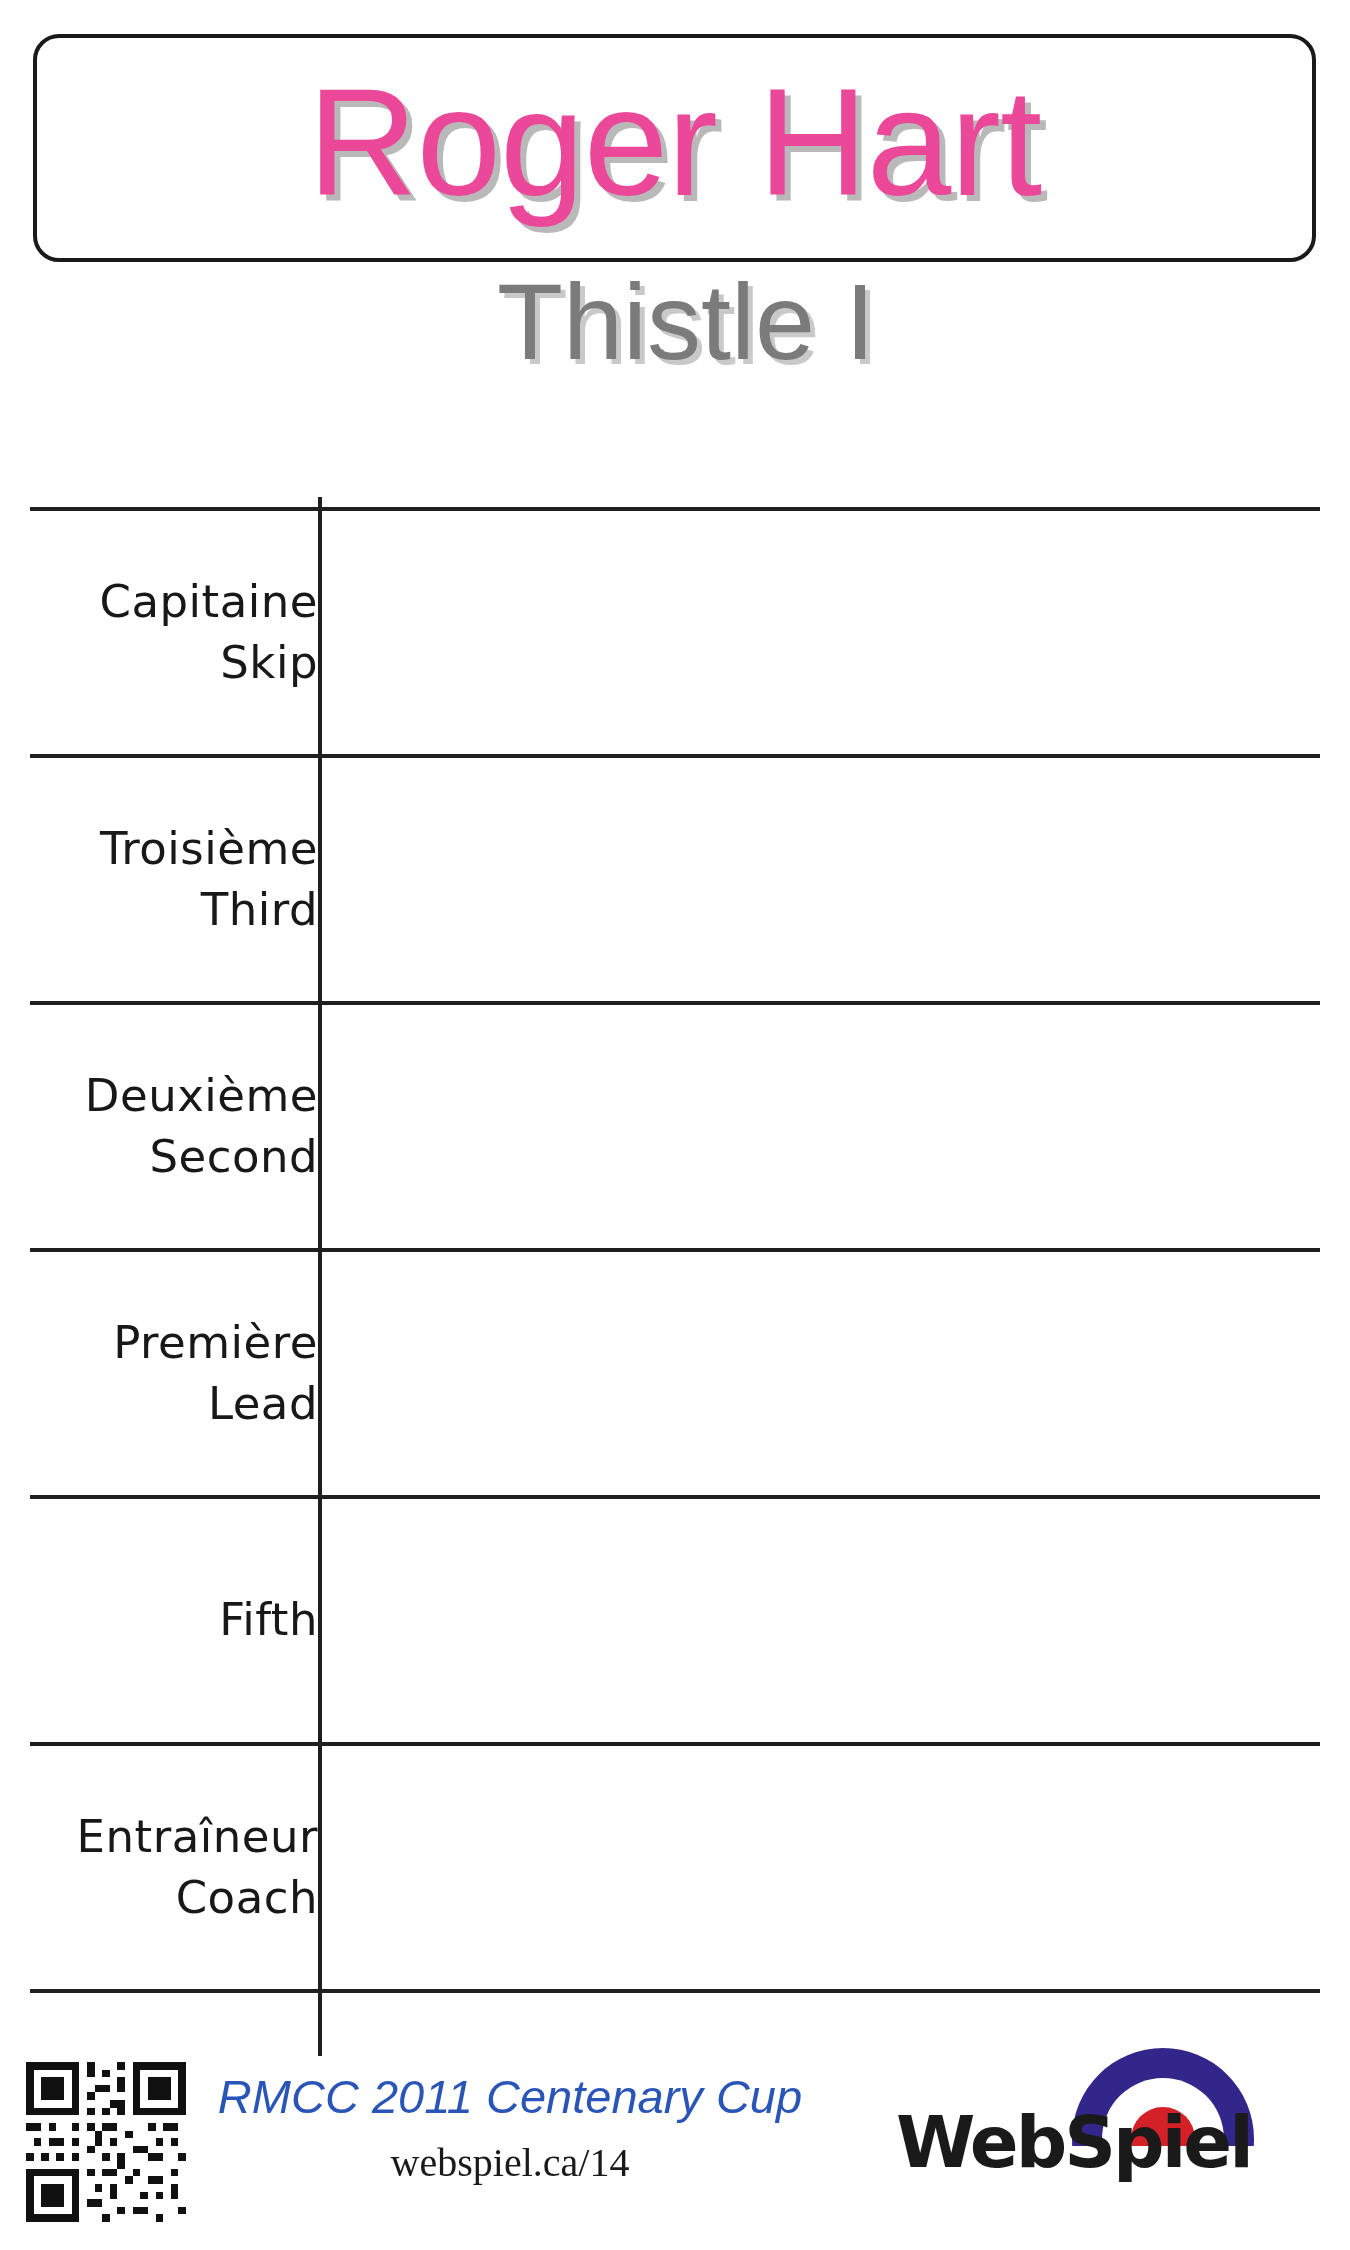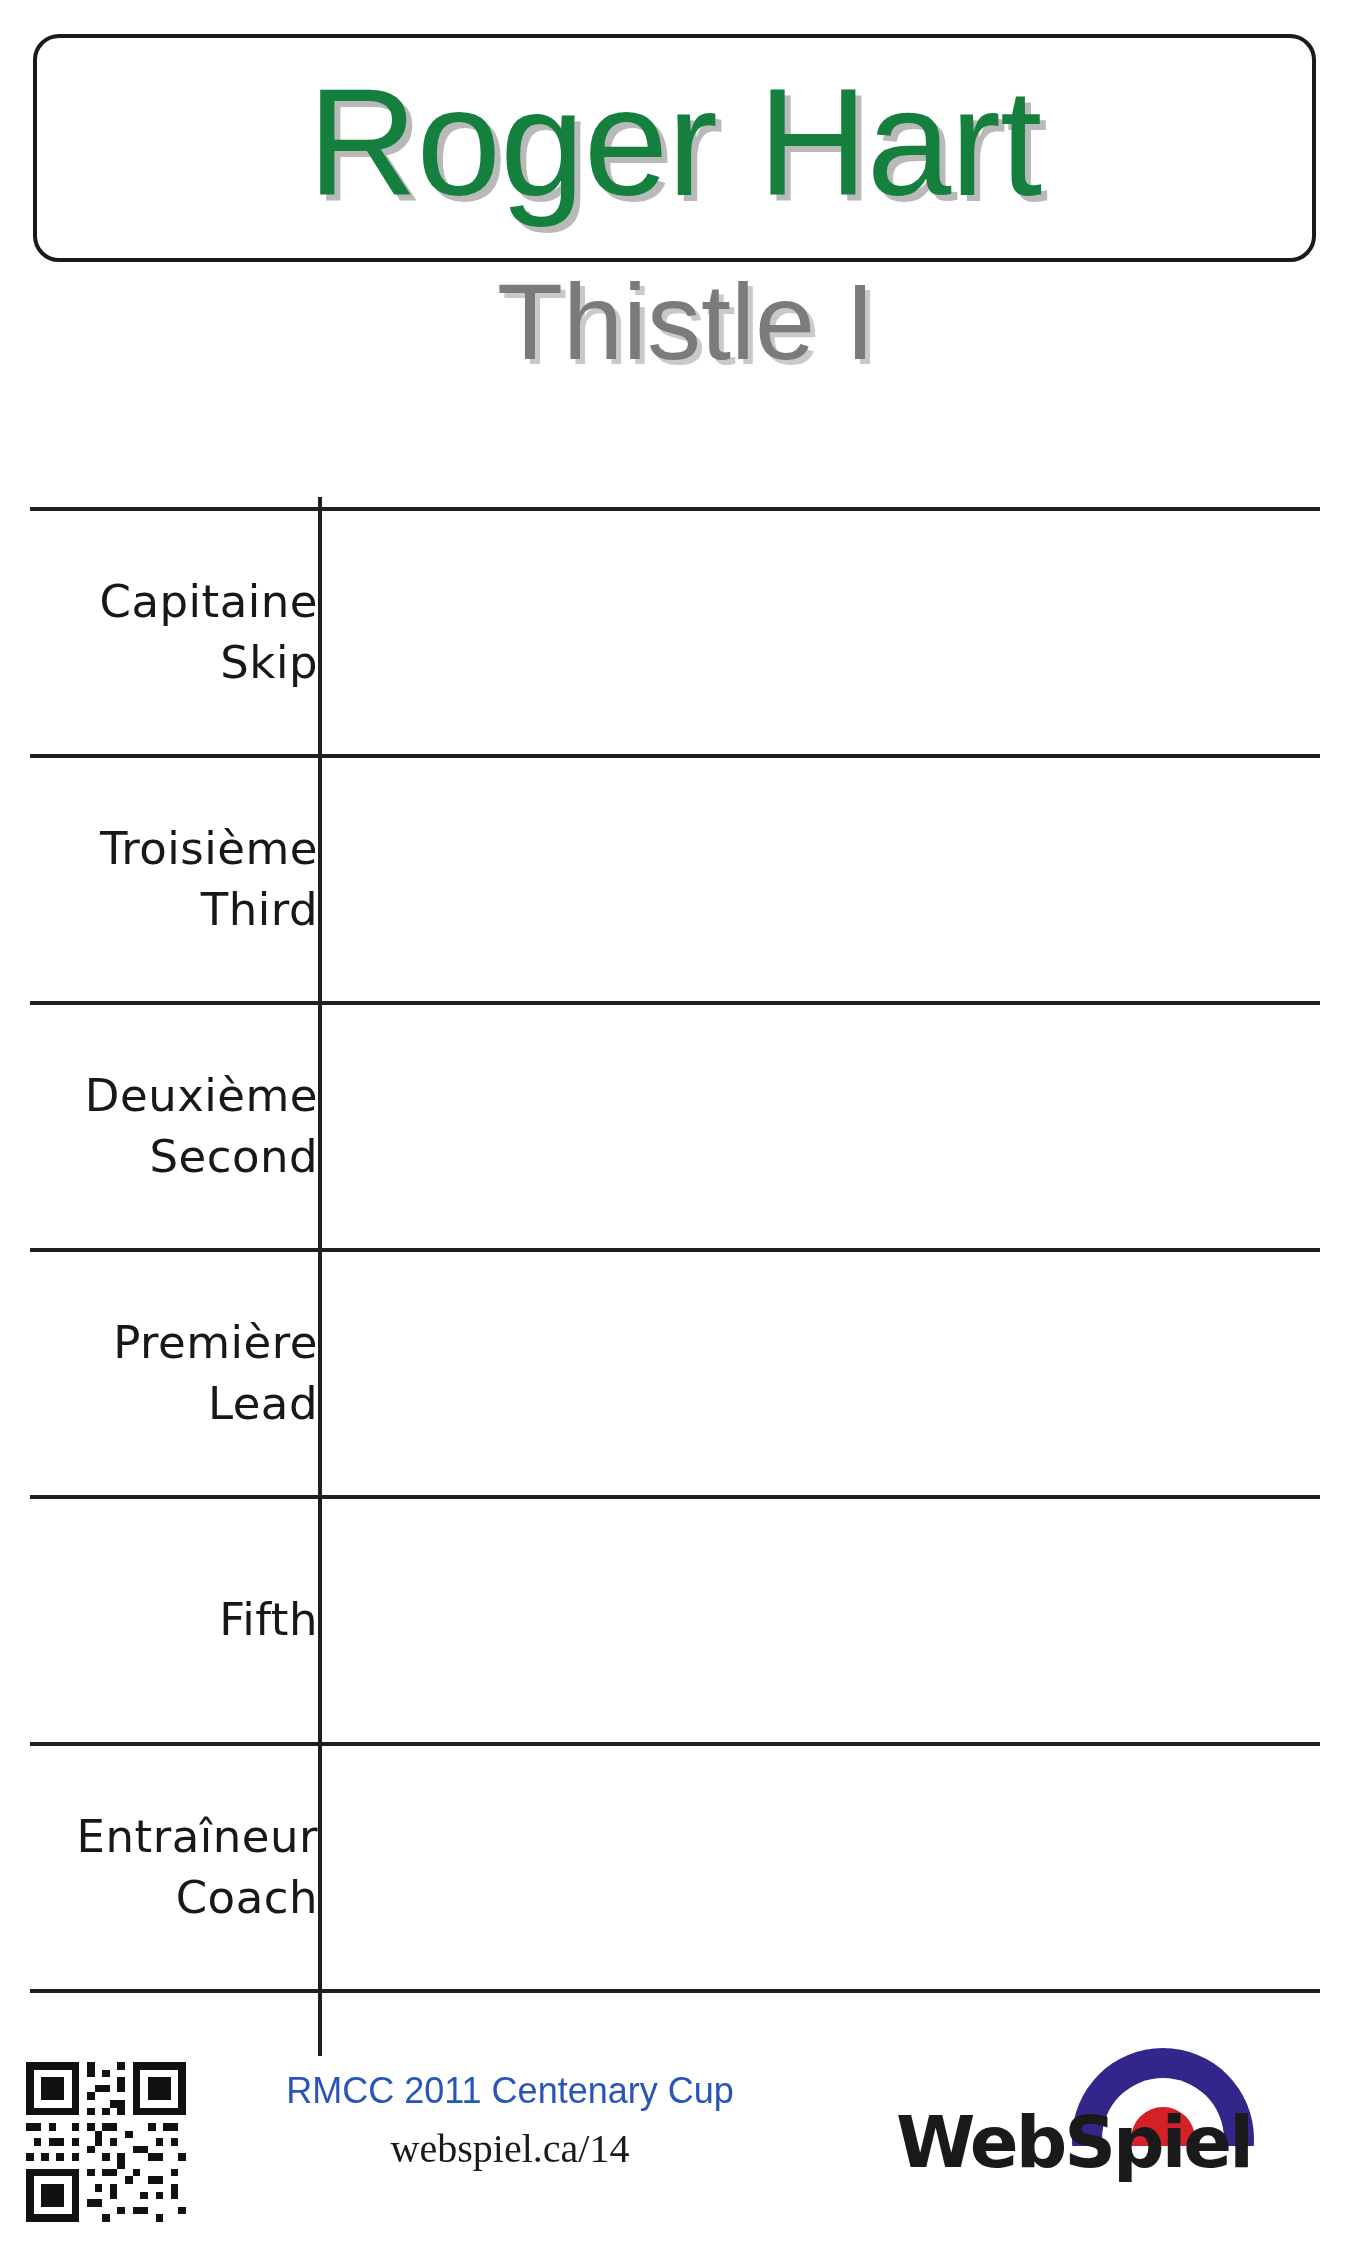--- a/index.html
+++ b/index.html
@@ -34,21 +34,21 @@
     border: 4px solid #1a1a1a;
     border-radius: 26px;
     background: #ffffff;
     display: flex;
     align-items: center;
     justify-content: center;
   }
   .name-text {
     font-size: 152px;
     line-height: 1;
-    color: #15803d;
+    color: #ec4899;
     letter-spacing: -1px;
     text-shadow: 6px 6px 0 #b9b9b9;
     white-space: nowrap;
     padding-bottom: 12px;
   }
 
   .team-text {
     position: absolute;
     left: 0;
     top: 268px;
@@ -137,24 +137,25 @@
   .qr svg { display: block; }
 
   .footer-center {
     position: absolute;
     left: 210px;
     top: 28px;
     width: 600px;
     text-align: center;
   }
   .event-title {
-    font-size: 36px;
+    font-size: 47px;
     color: #2a55b8;
     line-height: 1.25;
     white-space: nowrap;
+    font-style: italic;
   }
   .event-url {
     font-size: 40px;
     color: #1a1a1a;
     line-height: 1.3;
     margin-top: 10px;
     white-space: nowrap;
     font-family: Liberation Serif, serif;
   }
 

